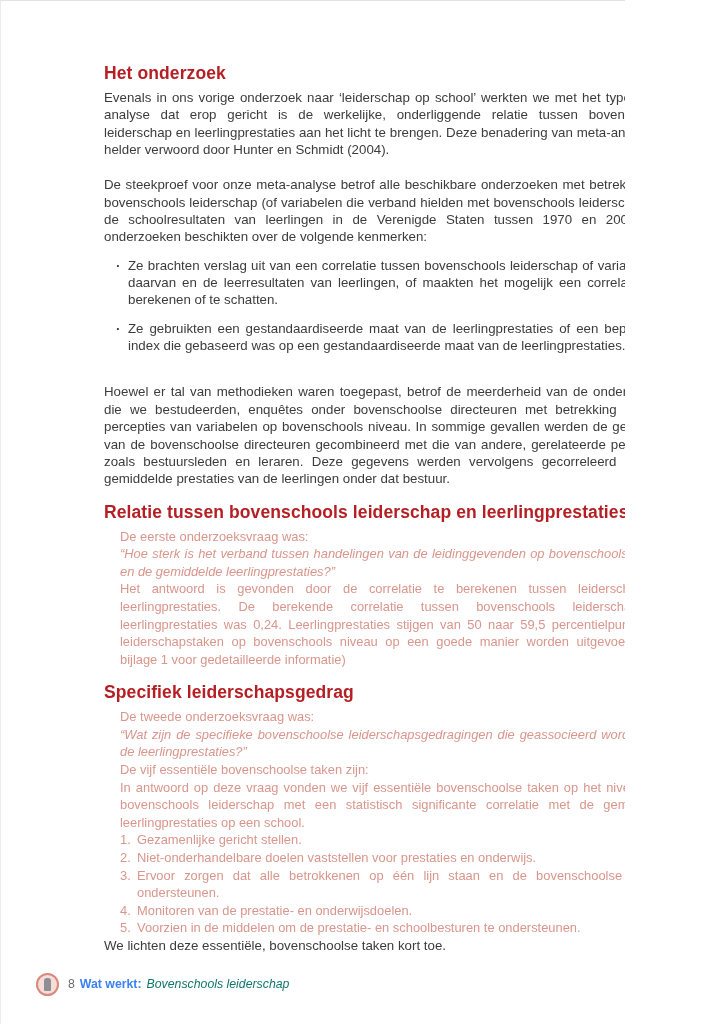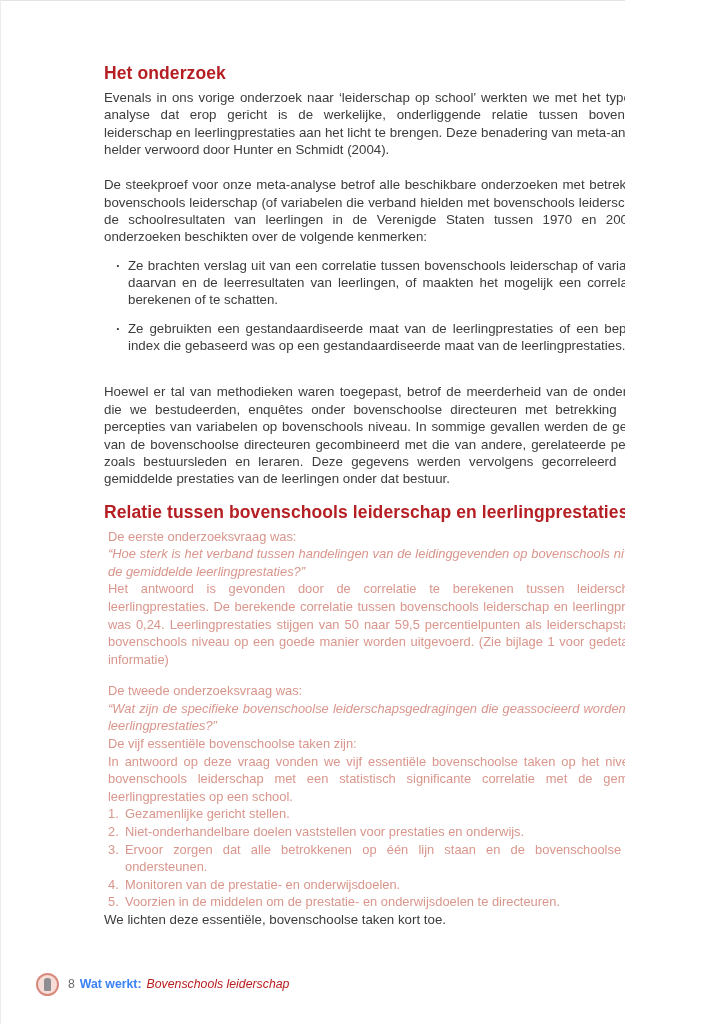--- a/index.html
+++ b/index.html
@@ -42,21 +42,21 @@
     position:relative;
     padding-left:13px;
     margin:11px;
   }
   ul.dots li::before{
     content:"\00B7";
     position:absolute;left:1px;top:0;
     font-weight:bold;color:#3c3c3e;
   }
   .faded{
-    margin-left:4px;
+    margin-left:16px;
     color:#d9968c;
     font-size:12.9px;
     line-height:17.6px;
     text-align:justify;
   }
   .faded p{margin:0;}
   .faded .quote{font-style:italic;}
   ol.tasks{
     margin:0;padding:0;
     list-style:none;
@@ -98,21 +98,21 @@
   }
   .footer-text{
     margin-left:9px;
     font-size:12.3px;
     color:#58595b;
     white-space:nowrap;
   }
   .footer-text .pnum{font-weight:normal;color:#6a6b6d;margin-right:5px;}
   .footer-text .series{font-weight:bold;color:#3b82f6;}
   .footer-text .booktitle{
-    font-style:italic;color:#b91c1c;margin-left:5px;
+    font-style:italic;color:#0f766e;margin-left:5px;
   }
 </style>
 </head>
 <body>
 
 <div class="page">
   <div class="content">
 
     <h2 class="sec-head">Het onderzoek</h2>
     <div class="body-text">
@@ -129,31 +129,32 @@
 
     <div class="gap-md"></div>
     <h2 class="sec-head">Relatie tussen bovenschools leiderschap en leerlingprestaties</h2>
     <div class="faded">
       <p>De eerste onderzoeksvraag was:</p>
       <p class="quote">“Hoe sterk is het verband tussen handelingen van de leidinggevenden op bovenschools niveau en de gemiddelde leerlingprestaties?”</p>
       <p>Het antwoord is gevonden door de correlatie te berekenen tussen leiderschap en leerlingprestaties. De berekende correlatie tussen bovenschools leiderschap en leerlingprestaties was 0,24. Leerlingprestaties stijgen van 50 naar 59,5 percentielpunten als leiderschapstaken op bovenschools niveau op een goede manier worden uitgevoerd. (Zie bijlage 1 voor gedetailleerde informatie)</p>
     </div>
 
     <div class="gap-md"></div>
+    <h2 class="sec-head">Specifiek leiderschapsgedrag</h2>
     <div class="faded">
       <p>De tweede onderzoeksvraag was:</p>
       <p class="quote">“Wat zijn de specifieke bovenschoolse leiderschapsgedragingen die geassocieerd worden met de leerlingprestaties?”</p>
       <p>De vijf essentiële bovenschoolse taken zijn:</p>
       <p>In antwoord op deze vraag vonden we vijf essentiële bovenschoolse taken op het niveau van bovenschools leiderschap met een statistisch significante correlatie met de gemiddelde leerlingprestaties op een school.</p>
       <ol class="tasks">
         <li>Gezamenlijke gericht stellen.</li>
         <li>Niet-onderhandelbare doelen vaststellen voor prestaties en onderwijs.</li>
         <li>Ervoor zorgen dat alle betrokkenen op één lijn staan en de bovenschoolse doelen ondersteunen.</li>
         <li>Monitoren van de prestatie- en onderwijsdoelen.</li>
-        <li>Voorzien in de middelen om de prestatie- en onderwijsdoelen te directeuren.</li>
+        <li>Voorzien in de middelen om de prestatie- en schoolbesturen te ondersteunen.</li>
       </ol>
     </div>
 
     <p class="closing">We lichten deze essentiële, bovenschoolse taken kort toe.</p>
   </div>
 
   <div class="footer">
     <div class="logo-circle">
       <div class="figure"></div>
     </div>

